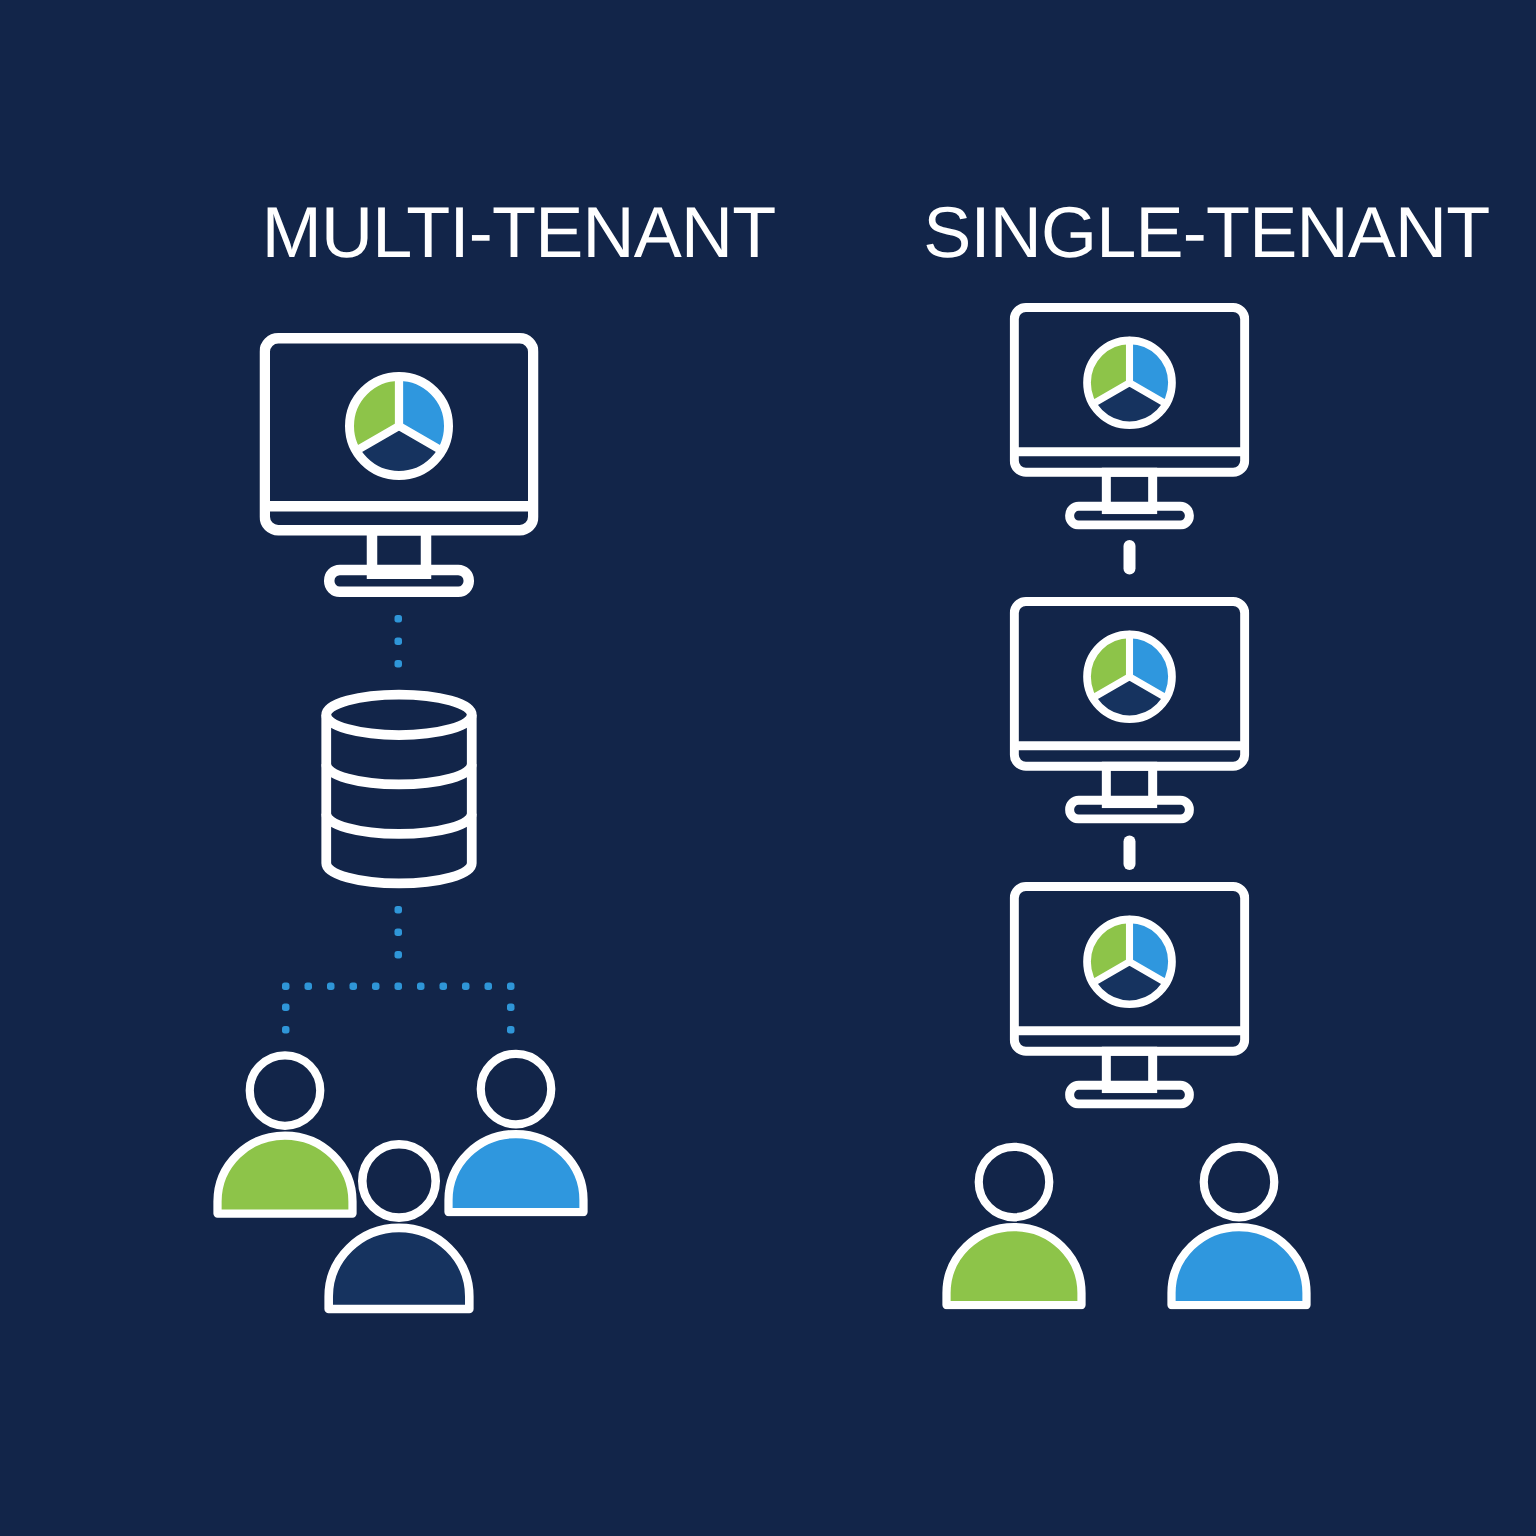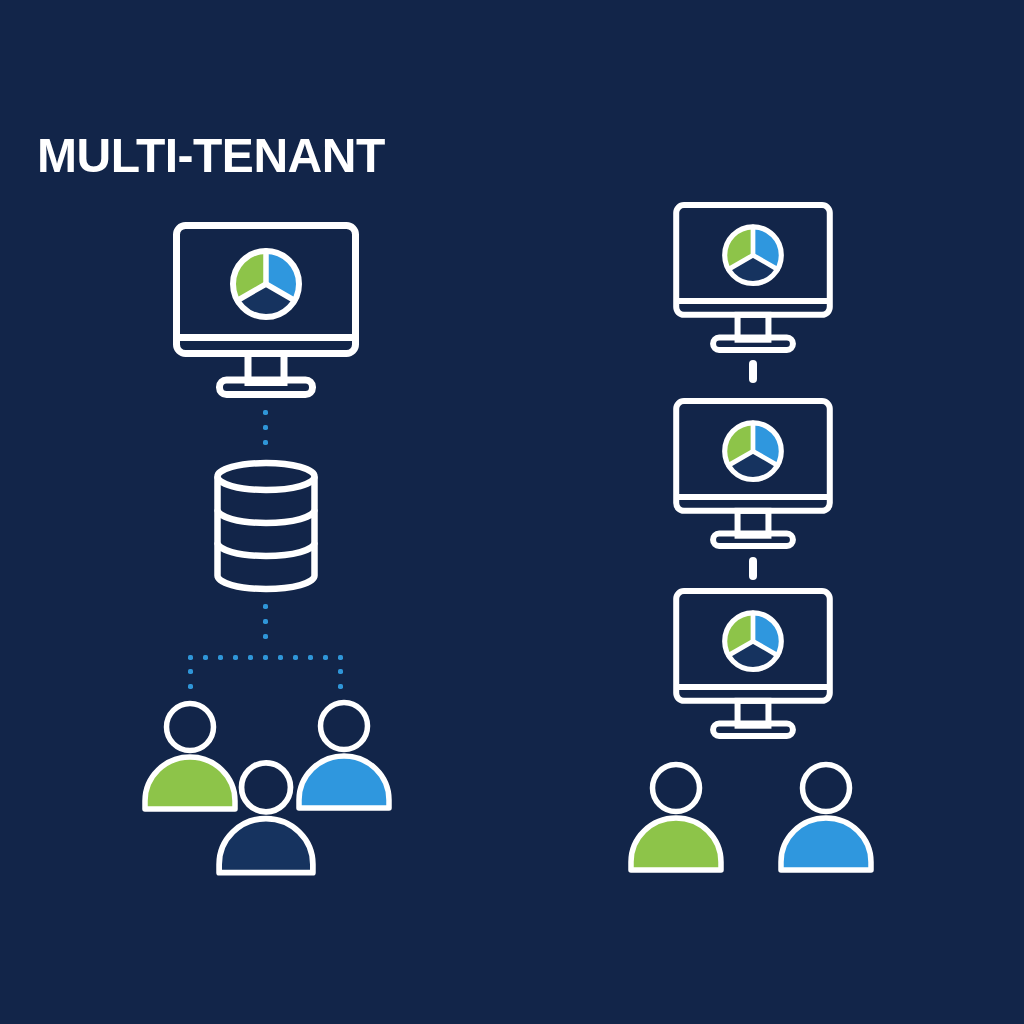--- a/index.html
+++ b/index.html
@@ -7,25 +7,25 @@
     position:relative;
     width:1024px;height:1024px;
     background:var(--bg,#122549);
     overflow:hidden;
     font-family:"Liberation Sans",sans-serif;
   }
   .layer{position:absolute;inset:0;}
   .abs{position:absolute;}
   .title{
     color:var(--white,#fff);
-    font-weight:700;
+    font-weight:400;
     font-size:48px;
     line-height:1;
     letter-spacing:-0.5px;
-    text-align:left;
+    text-align:right;
     white-space:nowrap;
   }
   .dotcol{display:flex;flex-direction:column;gap:10px;}
   .dotrow{display:flex;flex-direction:row;gap:10px;}
   .dot{
     width:5px;height:5px;
     border-radius:1.8px;
     background:var(--dot,#2f96d8);
     display:block;
   }
@@ -140,20 +140,21 @@
     </svg>
 
     <svg class="abs c-navy" style="left:216px;top:759px;" width="100" height="117">
       <use href="#sym-user"></use>
     </svg>
 
   </section>
 
   <section class="layer">
 
+    <h1 class="abs title" style="left:513px;top:100px;width:480px;">SINGLE-TENANT</h1>
 
     <svg class="abs" style="left:673px;top:202px;" width="160" height="151">
       <use href="#sym-monitor"></use>
     </svg>
 
     <div class="abs dash" style="left:749px;top:360px;width:8px;height:23px;"></div>
 
     <svg class="abs" style="left:673px;top:398px;" width="160" height="151">
       <use href="#sym-monitor"></use>
     </svg>

